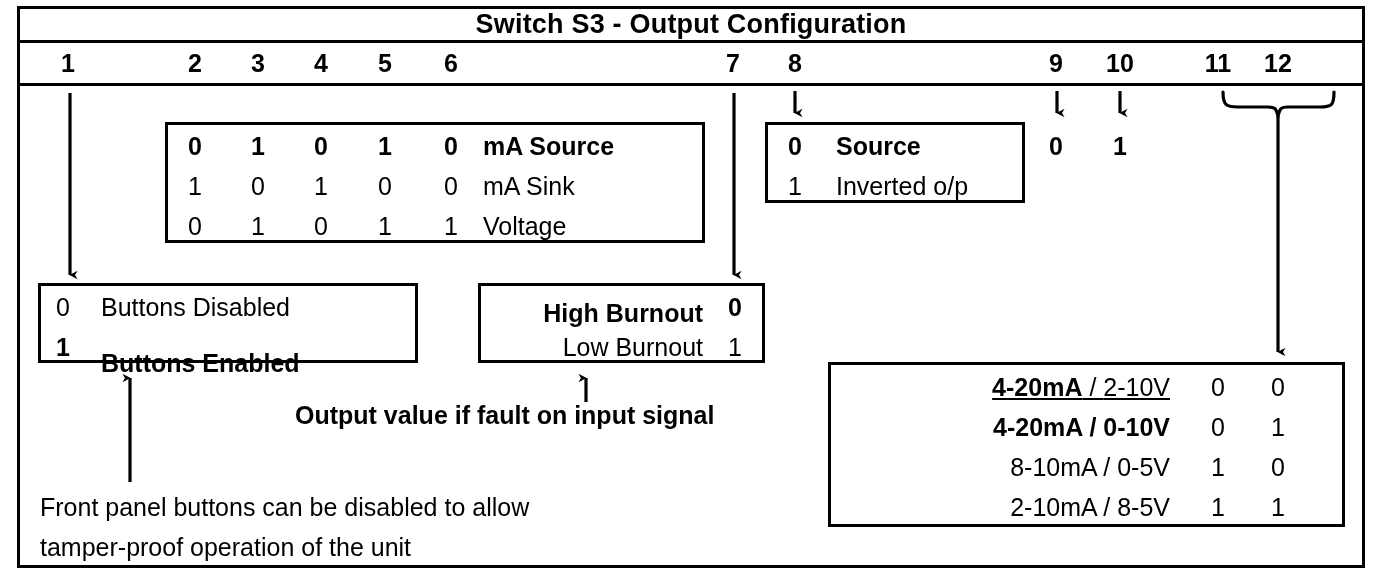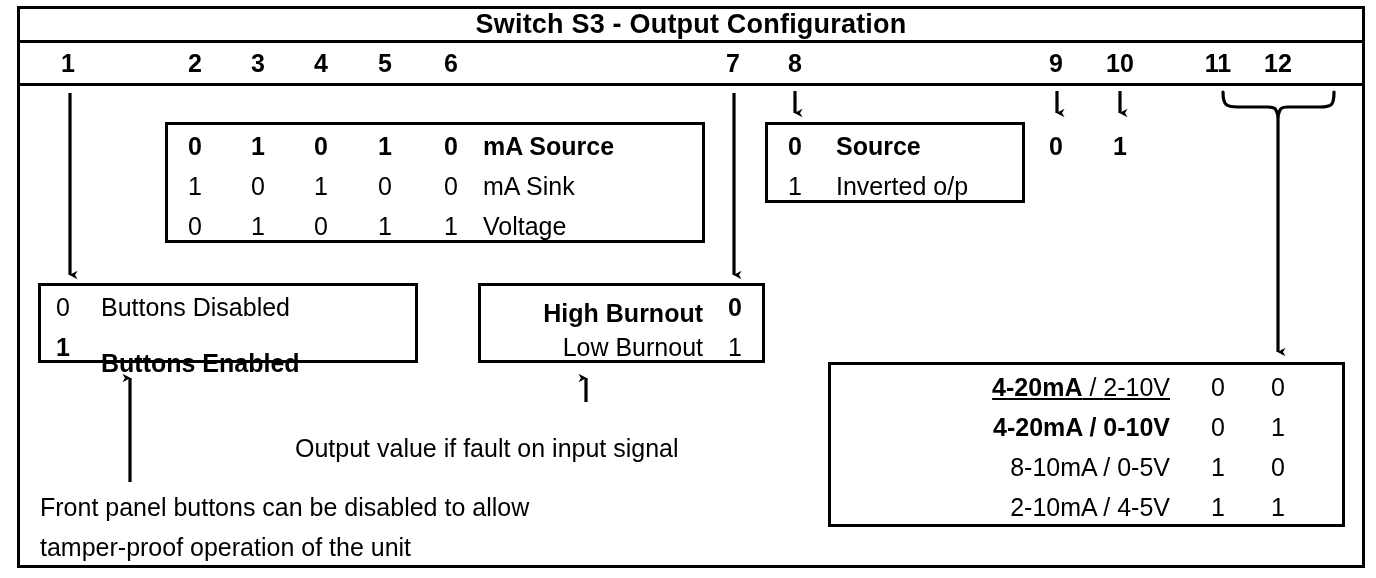--- a/index.html
+++ b/index.html
@@ -191,26 +191,26 @@
   <div id="range-rows">
       <div class="cellr" style="left:840px; top:372px; width:330px;text-decoration:underline;"><span class="bold">4-20mA</span><span> / </span><span>2-10V</span></div>
       <div class="cell" style="left:1198px; top:372px; width:40px;">0</div>
       <div class="cell" style="left:1258px; top:372px; width:40px;">0</div>
       <div class="cellr" style="left:840px; top:412px; width:330px;"><span class="bold">4-20mA</span><span class="bold"> / </span><span class="bold">0-10V</span></div>
       <div class="cell" style="left:1198px; top:412px; width:40px;">0</div>
       <div class="cell" style="left:1258px; top:412px; width:40px;">1</div>
       <div class="cellr" style="left:840px; top:452px; width:330px;"><span>8-10mA</span><span> / </span><span>0-5V</span></div>
       <div class="cell" style="left:1198px; top:452px; width:40px;">1</div>
       <div class="cell" style="left:1258px; top:452px; width:40px;">0</div>
-      <div class="cellr" style="left:840px; top:492px; width:330px;"><span>2-10mA</span><span> / </span><span>4-5V</span></div>
+      <div class="cellr" style="left:840px; top:492px; width:330px;"><span>2-10mA</span><span> / </span><span>8-5V</span></div>
       <div class="cell" style="left:1198px; top:492px; width:40px;">1</div>
       <div class="cell" style="left:1258px; top:492px; width:40px;">1</div>
     </div>
 
-  <div class="note" style="left:295px; top:432px;">Output value if fault on input signal</div>
+  <div class="note" style="left:295px; top:399px;font-weight:bold;">Output value if fault on input signal</div>
   <div class="note" style="left:40px; top:531px;">tamper-proof operation of the unit</div>
   <div class="note" style="left:40px; top:491px;">Front panel buttons can be disabled to allow</div>
 
   <svg class="arrows" viewBox="0 0 1376 578">
     <defs>
       <marker id="ah" markerWidth="10" markerHeight="10" refX="4.6" refY="7.6" orient="auto" markerUnits="userSpaceOnUse">
         <path d="M0.3,0 L4.6,8.2 L8.9,0 L4.6,2.6 Z" fill="#000"></path>
       </marker>
       <marker id="ahu" markerWidth="10" markerHeight="10" refX="4.6" refY="7.6" orient="auto" markerUnits="userSpaceOnUse">
         <path d="M0.3,0 L4.6,8.2 L8.9,0 L4.6,2.6 Z" fill="#000"></path>

